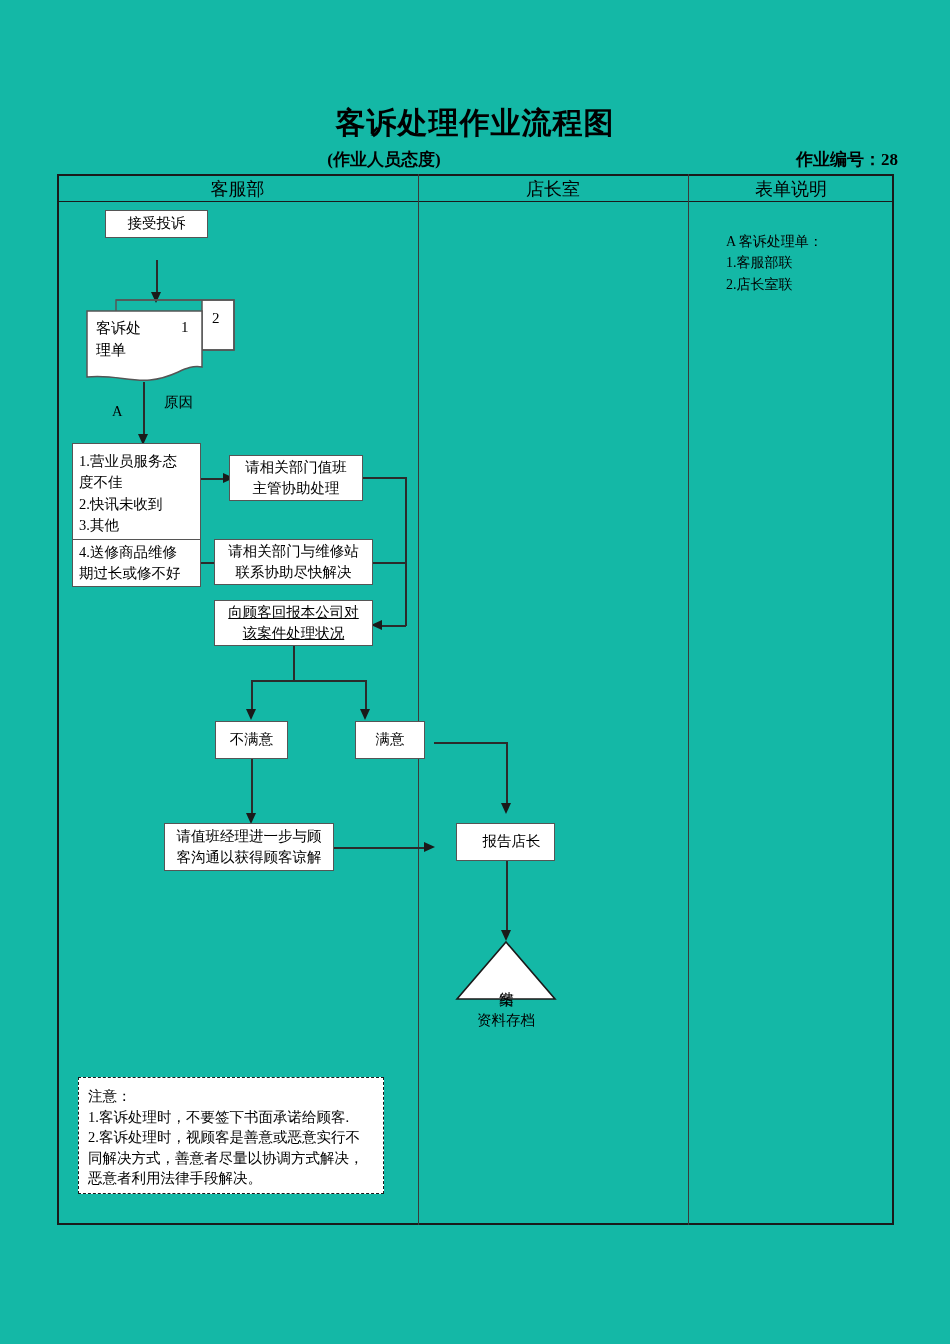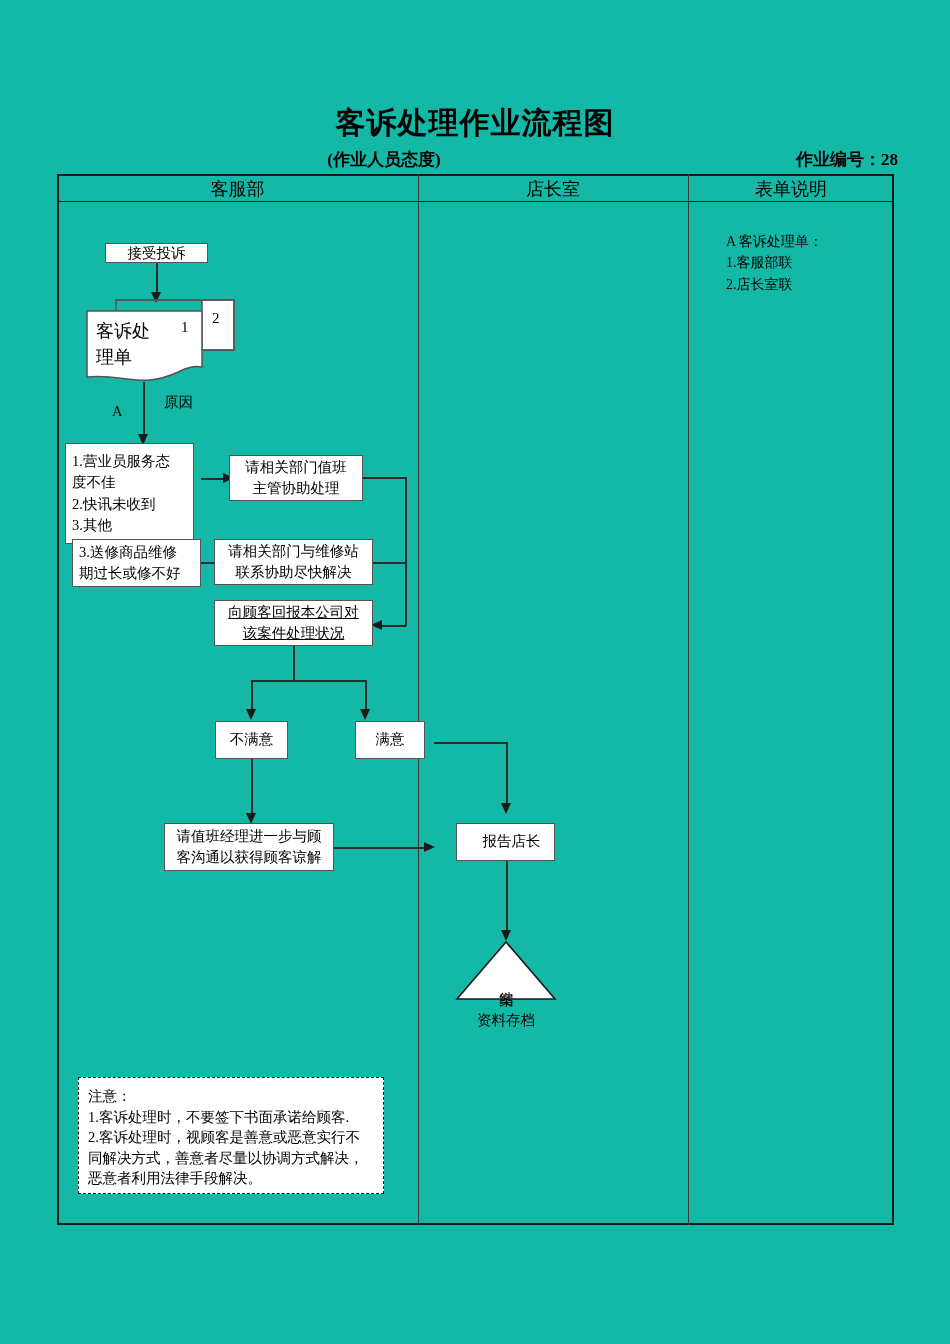--- a/index.html
+++ b/index.html
@@ -149,21 +149,21 @@
 
   
   .docshape { position: absolute; z-index: 3; }
   .docnum {
     position: absolute;
     font-size: 15px;
     z-index: 5;
   }
   .doctext {
     position: absolute;
-    font-size: 18px;
+    font-size: 15px;
     line-height: 1.45;
     z-index: 5;
     white-space: pre-line;
   }
 
   
   .tri { position: absolute; z-index: 3; }
   .tri-text {
     position: absolute;
     font-size: 14.5px;
@@ -223,21 +223,21 @@
   <div class="vdiv c2"></div>
 
   <div class="col-head h1">客服部</div>
   <div class="col-head h2">店长室</div>
   <div class="col-head h3">表单说明</div>
 
   <div class="form-note">A 客诉处理单：
 1.客服部联
 2.店长室联</div>
 
-  <div class="fbox" style="left: 105px; top: 243px; width: 103px; height: 20px; white-space: pre-line;">接受投诉</div>
+  <div class="fbox" style="left: 105px; top: 210px; width: 103px; height: 28px; white-space: pre-line;">接受投诉</div>
 
   <div class="ln v" style="left:156px; top:260px; height:34px;"></div>
   <div class="arw down" style="left:151px; top:292px;"></div>
 
   <svg class="docshape" style="left:84px; top:298px;" width="152" height="90" viewBox="0 0 152 90">
 
     <path d="M32 2 L150 2 L150 52 L118 52 L118 2 Z" fill="#ffffff" stroke="#555555" stroke-width="1.5"></path>
     <rect x="32" y="2" width="118" height="50" fill="none" stroke="#555555" stroke-width="1.5"></rect>
 
     <path d="M3 13 L118 13 L118 69 C100 66 92 80 66 82 C46 84 28 76 3 79 Z" fill="#ffffff" stroke="#555555" stroke-width="1.5"></path>
@@ -245,26 +245,26 @@
   <div class="doctext" style="left: 96px; top: 318px; white-space: pre-line;">客诉处
 理单</div>
   <div class="docnum" style="left:181px; top:319px;">1</div>
   <div class="docnum" style="left:212px; top:310px;">2</div>
 
   <div class="ln v" style="left:143px; top:382px; height:56px;"></div>
   <div class="arw down" style="left:138px; top:434px;"></div>
   <div class="flabel" style="left:112px; top:403px;">A</div>
   <div class="flabel" style="left:164px; top:393px;">原因</div>
 
-  <div class="fbox left-al" style="left: 65px; top: 443px; width: 129px; height: 101px; white-space: pre-line;">1.营业员服务态
+  <div class="fbox left-al" style="left: 72px; top: 443px; width: 129px; height: 101px; white-space: pre-line;">1.营业员服务态
 度不佳
 2.快讯未收到
 3.其他</div>
 
-  <div class="fbox left-al" style="left: 72px; top: 539px; width: 129px; height: 48px; white-space: pre-line;">3.送修商品维修
+  <div class="fbox left-al" style="left: 72px; top: 539px; width: 129px; height: 48px; white-space: pre-line;">4.送修商品维修
 期过长或修不好</div>
 
   <div class="ln h" style="left:201px; top:478px; width:26px;"></div>
   <div class="arw right" style="left:223px; top:473px;"></div>
 
   <div class="ln h" style="left:201px; top:562px; width:18px;"></div>
   <div class="arw right" style="left:214px; top:557px;"></div>
 
   <div class="fbox" style="left: 214px; top: 539px; width: 159px; height: 46px; white-space: pre-line;">请相关部门与维修站
 联系协助尽快解决</div>

